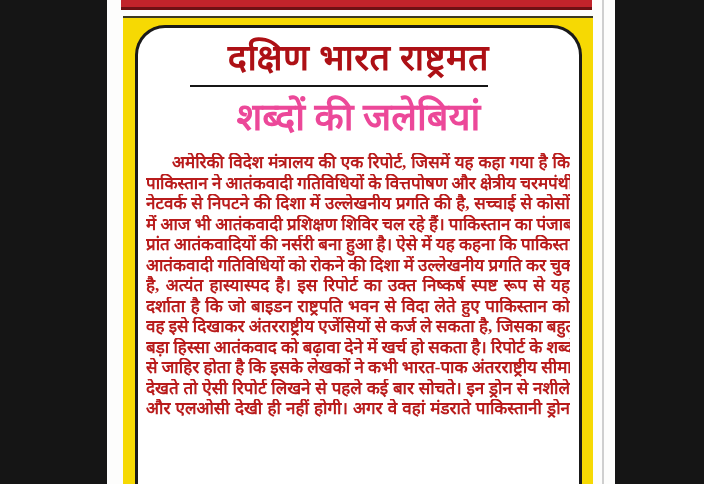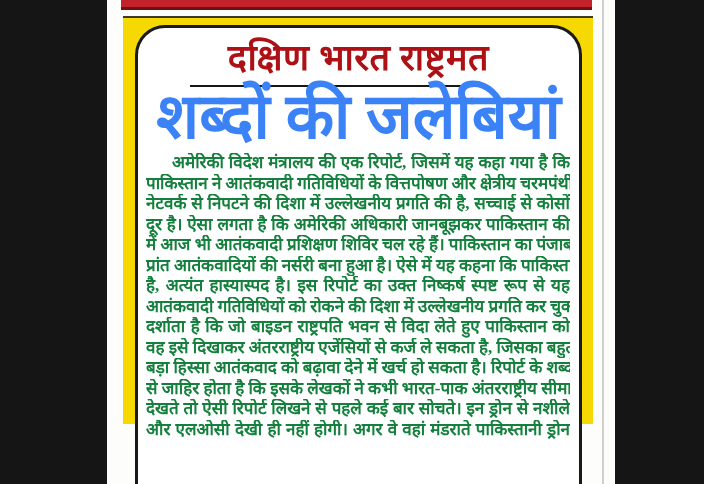--- a/index.html
+++ b/index.html
@@ -29,21 +29,21 @@
     position: absolute;
     left: 121px; top: 0;
     width: 471px; height: 7px;
     background: #c2232b;
     border-bottom: 3px solid #6e1014;
   }
   
   .clipping-frame {
     position: absolute;
     left: 123px; top: 16px;
-    width: 470px; height: 408px;
+    width: 470px; height: 468px;
     background: #f6d903;
     border-top: 2px solid #3c3a22;
     box-sizing: border-box;
   }
   
   .editorial-card {
     position: absolute;
     left: 12px; top: 7px;
     width: 447px; height: 461px;
     background: #ffffff;
@@ -67,30 +67,30 @@
   .masthead-divider {
     position: absolute;
     left: 52px; top: 57px;
     width: 298px; height: 2px;
     background: #161616;
   }
   .headline {
     position: absolute;
     left: 0; right: 0; top: 62px;
     text-align: center;
-    font-size: 63px;
+    font-size: 38px;
     line-height: 54px;
     font-weight: 800;
-    color: #3b82f6;
+    color: #ec4899;
     white-space: nowrap;
   }
   .article-body {
     position: absolute;
     left: 8px; right: 9px; top: 125px;
-    color: #15803d;
+    color: #b91c1c;
   }
   .article-line {
     font-size: 17px;
     line-height: 20.5px;
     font-weight: 700;
     text-align: justify;
     text-align-last: justify;
     white-space: nowrap;
     overflow: hidden;
   }
@@ -114,25 +114,24 @@
       <div class="masthead">दक्षिण भारत राष्ट्रमत</div>
 
       <div class="masthead-divider"></div>
 
       <div class="headline">शब्दों की जलेबियां</div>
 
       <div class="article-body">
         <div class="article-line indent">अमेरिकी विदेश मंत्रालय की एक रिपोर्ट, जिसमें यह कहा गया है कि</div>
         <div class="article-line">पाकिस्तान ने आतंकवादी गतिविधियों के वित्तपोषण और क्षेत्रीय चरमपंथी</div>
         <div class="article-line">नेटवर्क से निपटने की दिशा में उल्लेखनीय प्रगति की है, सच्चाई से कोसों</div>
-        <div class="article-line">दूर है। ऐसा लगता है कि अमेरिकी अधिकारी जानबूझकर पाकिस्तान की</div>
         <div class="article-line">में आज भी आतंकवादी प्रशिक्षण शिविर चल रहे हैं। पाकिस्तान का पंजाब</div>
         <div class="article-line">प्रांत आतंकवादियों की नर्सरी बना हुआ है। ऐसे में यह कहना कि पाकिस्तान</div>
+        <div class="article-line">आतंकवादी गतिविधियों को रोकने की दिशा में उल्लेखनीय प्रगति कर चुका</div>
         <div class="article-line">है, अत्यंत हास्यास्पद है। इस रिपोर्ट का उक्त निष्कर्ष स्पष्ट रूप से यह</div>
-        <div class="article-line">आतंकवादी गतिविधियों को रोकने की दिशा में उल्लेखनीय प्रगति कर चुका</div>
         <div class="article-line">दर्शाता है कि जो बाइडन राष्ट्रपति भवन से विदा लेते हुए पाकिस्तान को</div>
         <div class="article-line">वह इसे दिखाकर अंतरराष्ट्रीय एजेंसियों से कर्ज ले सकता है, जिसका बहुत</div>
         <div class="article-line">बड़ा हिस्सा आतंकवाद को बढ़ावा देने में खर्च हो सकता है। रिपोर्ट के शब्दों</div>
         <div class="article-line">से जाहिर होता है कि इसके लेखकों ने कभी भारत-पाक अंतरराष्ट्रीय सीमा</div>
         <div class="article-line">देखते तो ऐसी रिपोर्ट लिखने से पहले कई बार सोचते। इन ड्रोन से नशीले</div>
         <div class="article-line">और एलओसी देखी ही नहीं होगी। अगर वे वहां मंडराते पाकिस्तानी ड्रोन</div>
 
       </div>
 
     </div>

